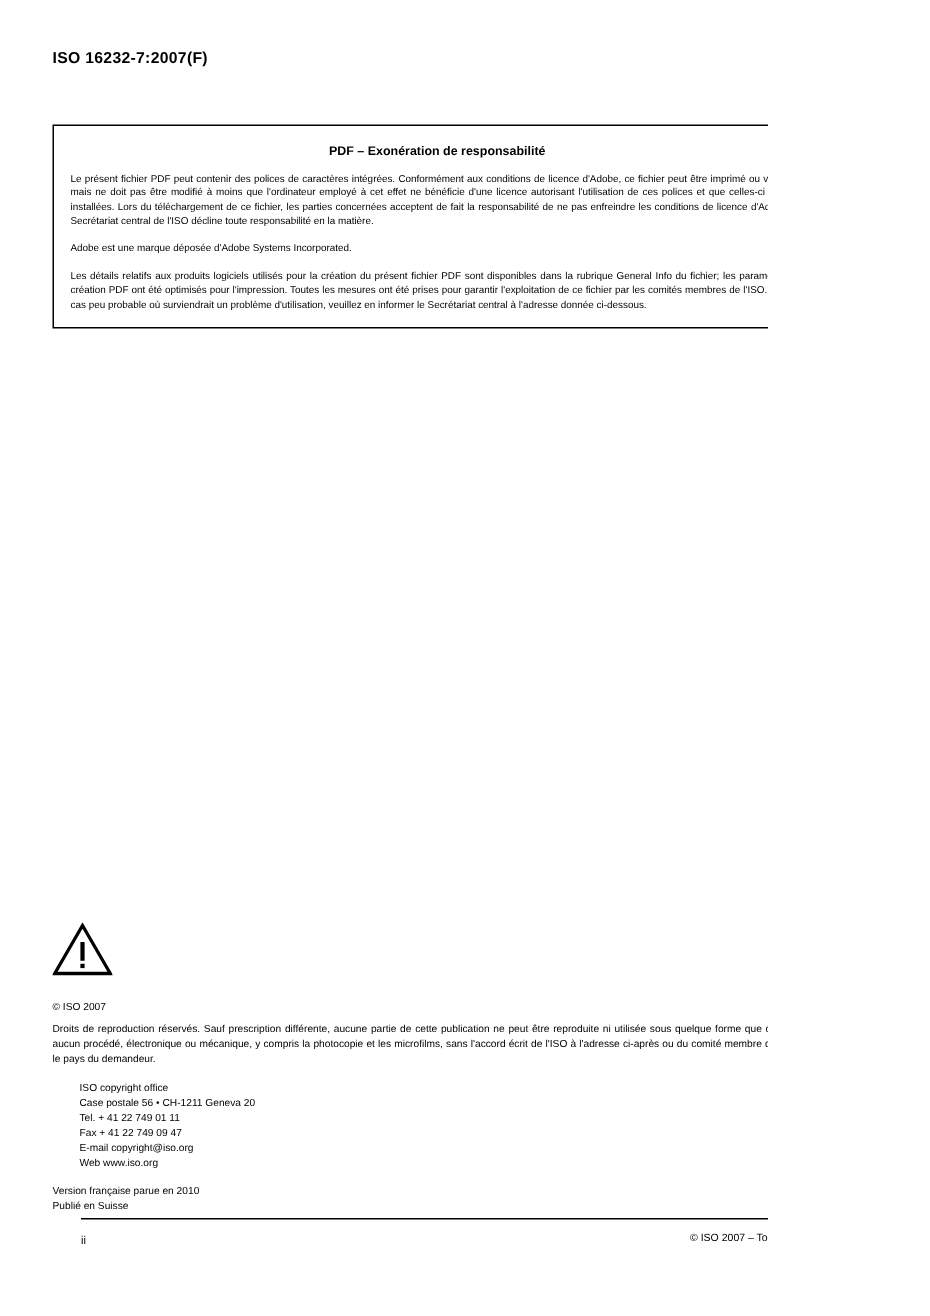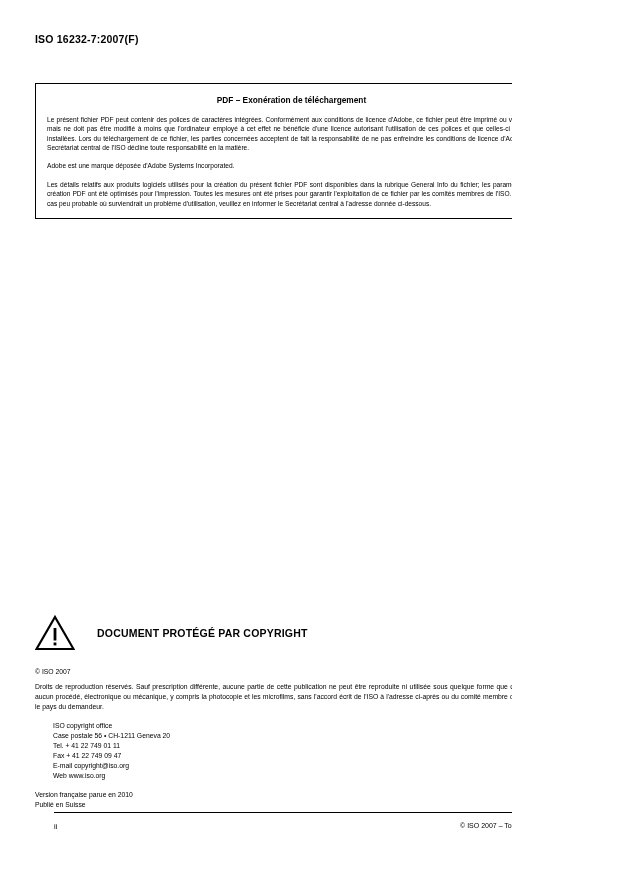--- a/index.html
+++ b/index.html
@@ -126,34 +126,33 @@
   }
 </style>
 </head>
 <body>
 
 <div class="page">
 
   <div class="doc-ref">ISO 16232-7:2007(F)</div>
 
   <div class="disclaimer-box">
-    <div class="disclaimer-title">PDF – Exonération de téléchargement</div>
+    <div class="disclaimer-title">PDF – Exonération de responsabilité</div>
     <p class="disclaimer-para">Le présent fichier PDF peut contenir des polices de caractères intégrées. Conformément aux conditions de licence d'Adobe, ce fichier peut être imprimé ou visualisé, mais ne doit pas être modifié à moins que l'ordinateur employé à cet effet ne bénéficie d'une licence autorisant l'utilisation de ces polices et que celles-ci y soient installées. Lors du téléchargement de ce fichier, les parties concernées acceptent de fait la responsabilité de ne pas enfreindre les conditions de licence d'Adobe. Le Secrétariat central de l'ISO décline toute responsabilité en la matière.</p>
     <p class="disclaimer-para">Adobe est une marque déposée d'Adobe Systems Incorporated.</p>
     <p class="disclaimer-para">Les détails relatifs aux produits logiciels utilisés pour la création du présent fichier PDF sont disponibles dans la rubrique General Info du fichier; les paramètres de création PDF ont été optimisés pour l'impression. Toutes les mesures ont été prises pour garantir l'exploitation de ce fichier par les comités membres de l'ISO. Dans le cas peu probable où surviendrait un problème d'utilisation, veuillez en informer le Secrétariat central à l'adresse donnée ci-dessous.</p>
   </div>
 
   <div class="copyright-section">
     <div class="warn-row">
       <svg class="warn-icon" viewBox="0 0 40 36">
         <polygon points="20,2 38.5,34 1.5,34" fill="none" stroke="#000000" stroke-width="2.2"></polygon>
         <rect x="18.6" y="13" width="2.8" height="12.5" fill="#000000"></rect>
         <rect x="18.6" y="27.5" width="2.8" height="2.9" fill="#000000"></rect>
       </svg>
-      <div class="copyright-heading">DOCUMENT PROTÉGÉ PAR COPYRIGHT</div>
     </div>
 
     <div class="copyright-line">©   ISO 2007</div>
 
     <div class="copyright-body">Droits de reproduction réservés. Sauf prescription différente, aucune partie de cette publication ne peut être reproduite ni utilisée sous quelque forme que ce soit et par aucun procédé, électronique ou mécanique, y compris la photocopie et les microfilms, sans l'accord écrit de l'ISO à l'adresse ci-après ou du comité membre de l'ISO dans le pays du demandeur.</div>
 
     <div class="address-block">
       <div>ISO copyright office</div>
       <div>Case postale 56 • CH-1211 Geneva 20</div>
       <div>Tel.  + 41 22 749 01 11</div>

